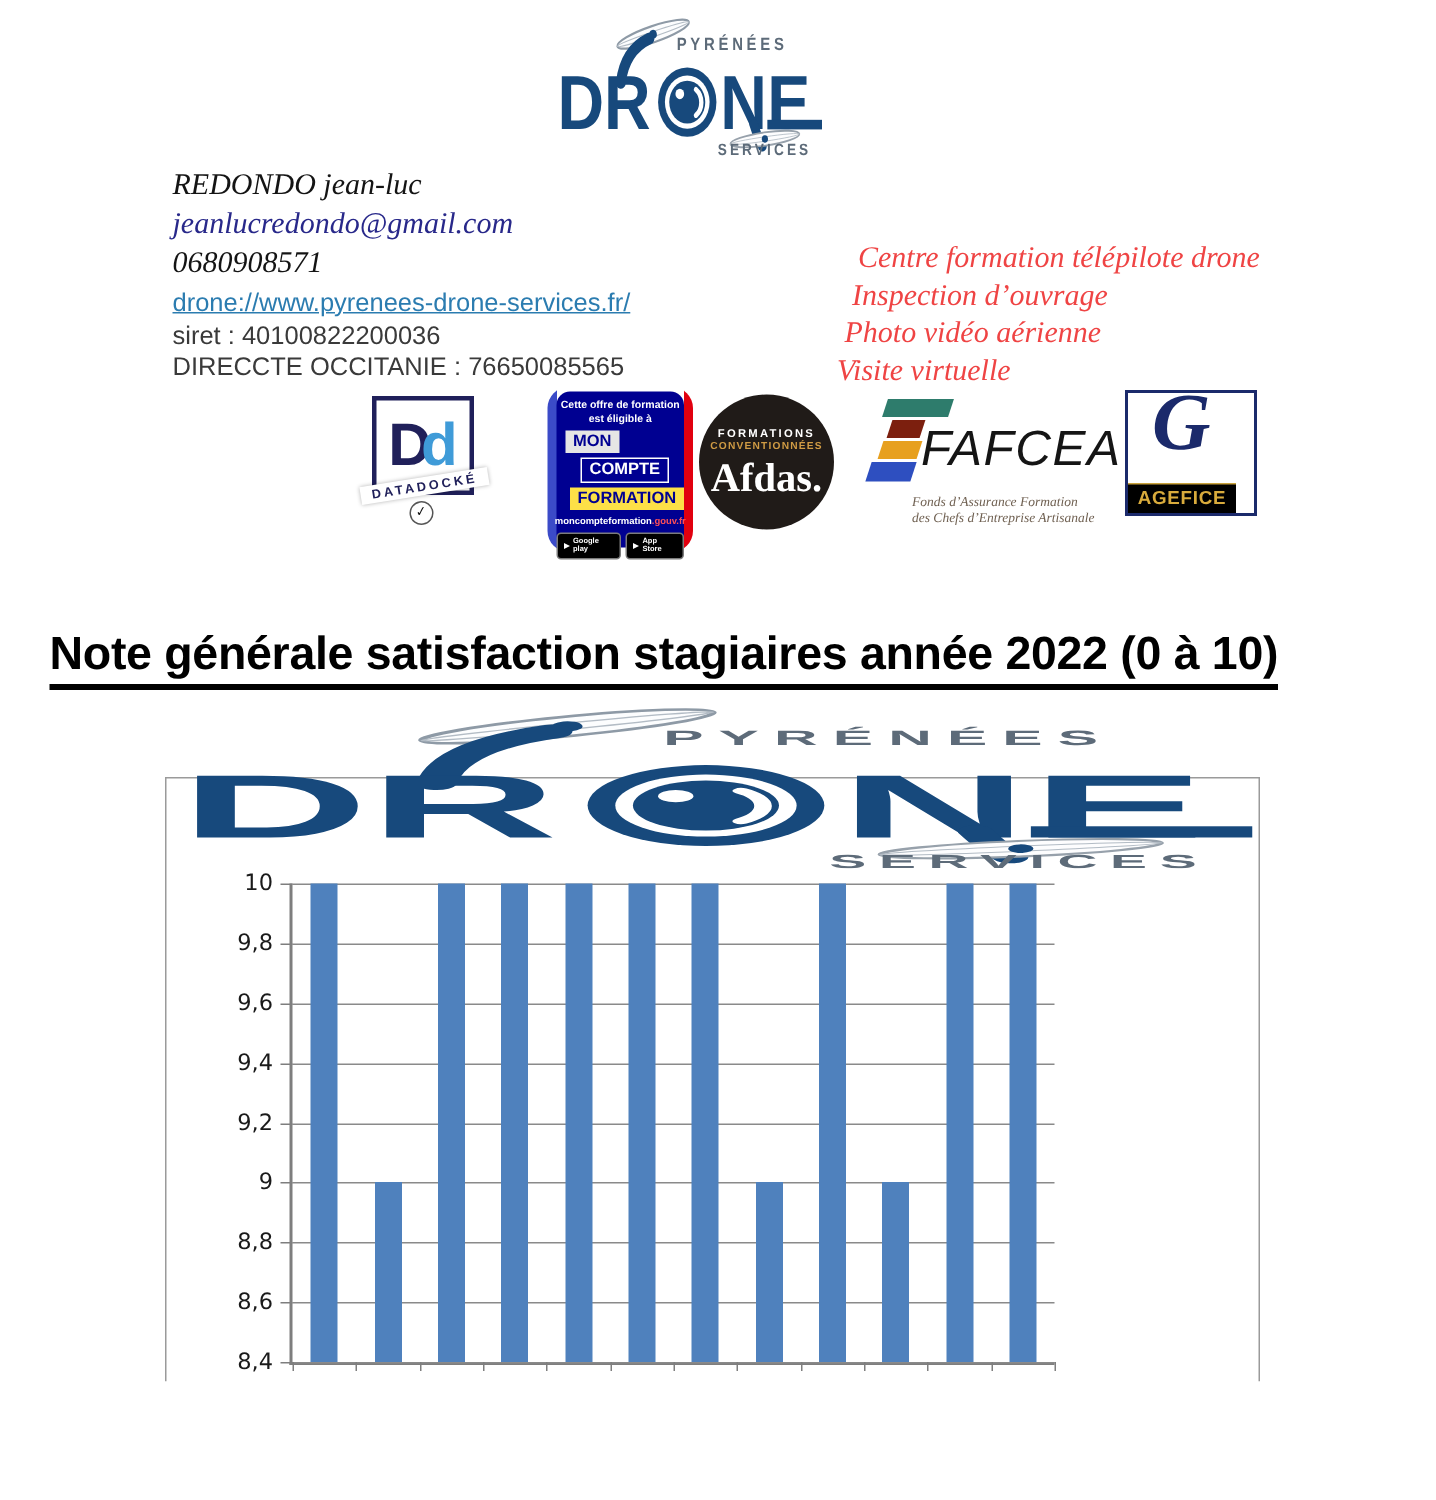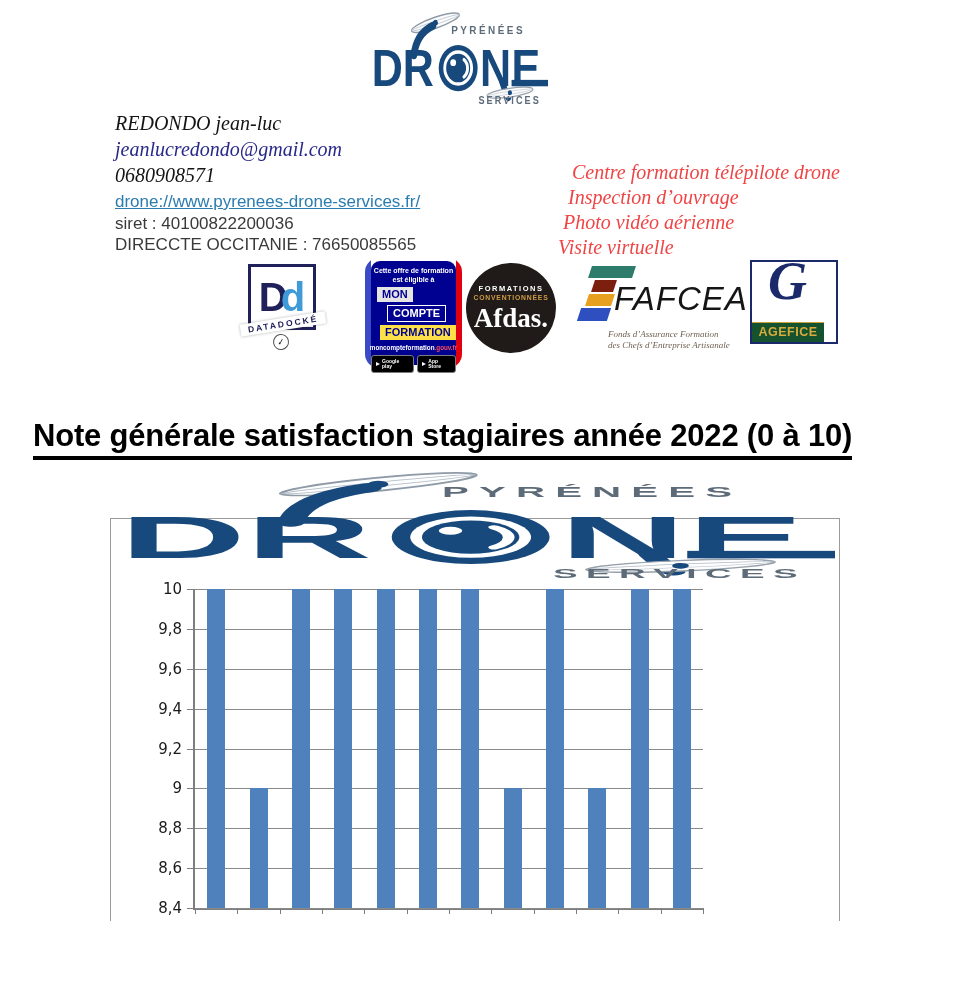--- a/index.html
+++ b/index.html
@@ -62,21 +62,21 @@
   .fs{position:absolute;transform:skewX(-18deg);}
   .fs1{left:12px;top:0;width:44px;height:12px;background:#2e7c6c;}
   .fs2{left:15px;top:14px;width:22px;height:12px;background:#7c1f0e;}
   .fs3{left:9px;top:28px;width:26px;height:12px;background:#e7a01f;}
   .fs4{left:1px;top:42px;width:30px;height:13px;background:#2e4fc0;}
   .faf-name{font:italic 500 33px/1 "Liberation Sans",sans-serif;color:#151515;margin:16px 0 0 -14px;letter-spacing:1px;}
   .faf-sub{font:italic 9px/11px "Liberation Serif",serif;color:#6e5f50;margin:5px 0 0 30px;}
 
   .age{position:absolute;left:750px;top:260px;width:84px;height:80px;border:2px solid #1b2a6b;background:#fff;}
   .age-g{position:absolute;top:-8px;left:16px;font:italic bold 54px/1 "Liberation Serif",serif;color:#1b2a6b;}
-  .age-band{position:absolute;left:0;right:12px;bottom:0;height:19px;background:#14532d;display:flex;
+  .age-band{position:absolute;left:0;right:12px;bottom:0;height:19px;background:#000000;display:flex;
             align-items:center;justify-content:center;border-top:1.5px solid #c9a23c;text-align:center;}
   .age-band span{font:bold 12.5px/1 "Liberation Sans",sans-serif;color:#d9ab3c;letter-spacing:.5px;}
 
   
   .title{position:absolute;left:33px;top:417px;margin:0;font:bold 31px/1.2 "Liberation Sans",sans-serif;
          color:#000;letter-spacing:-.2px;border-bottom:4px solid #000;padding-bottom:2px;white-space:nowrap;}
 
   
   .chart-box{position:absolute;left:110px;top:518px;width:728px;height:448px;border:1px solid #9a9a9a;background:#fff;}
   .watermark{position:absolute;left:2px;top:-52px;width:722px;height:112px;}

